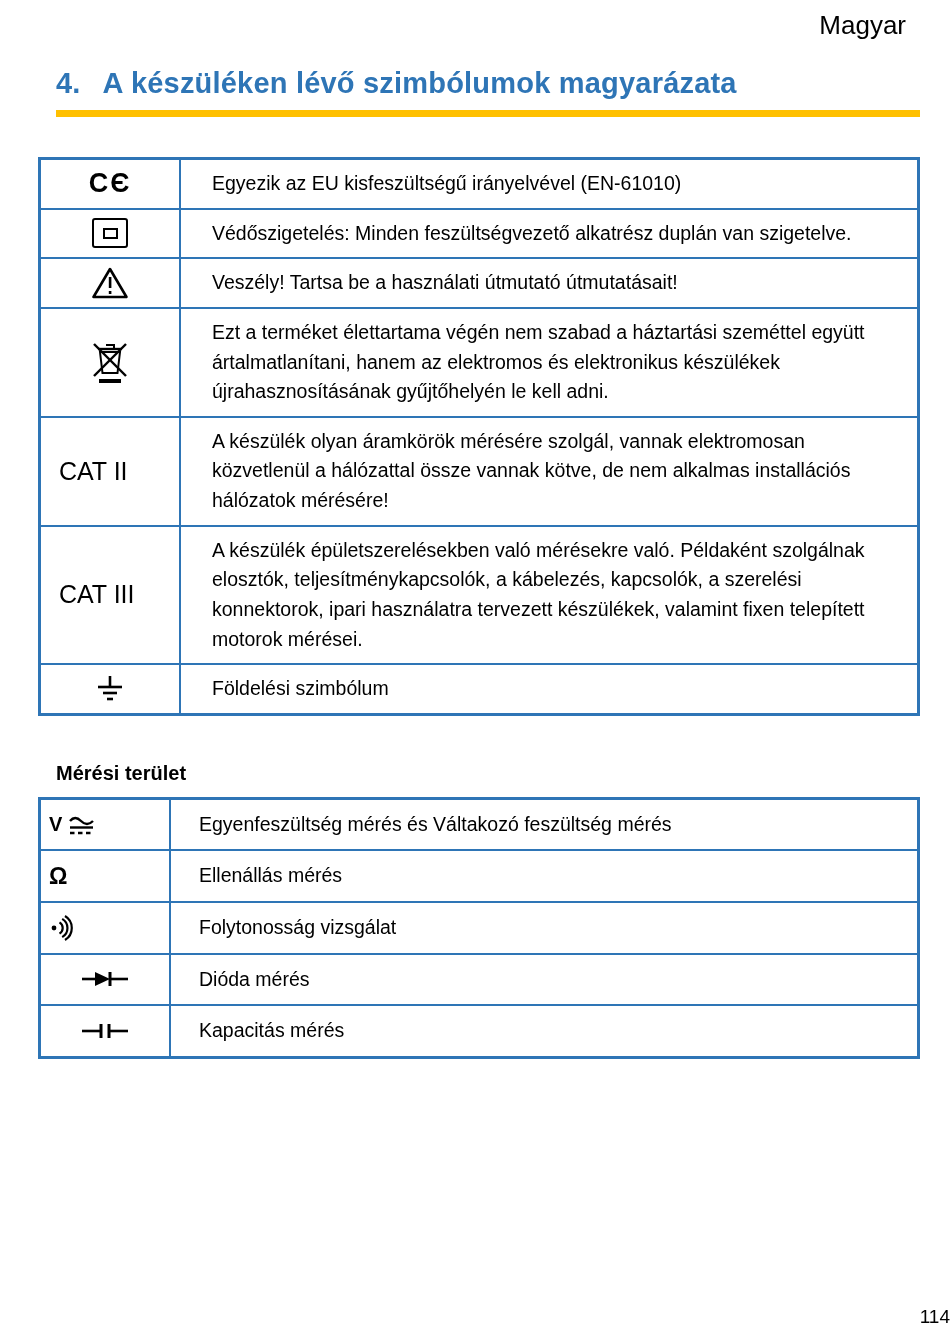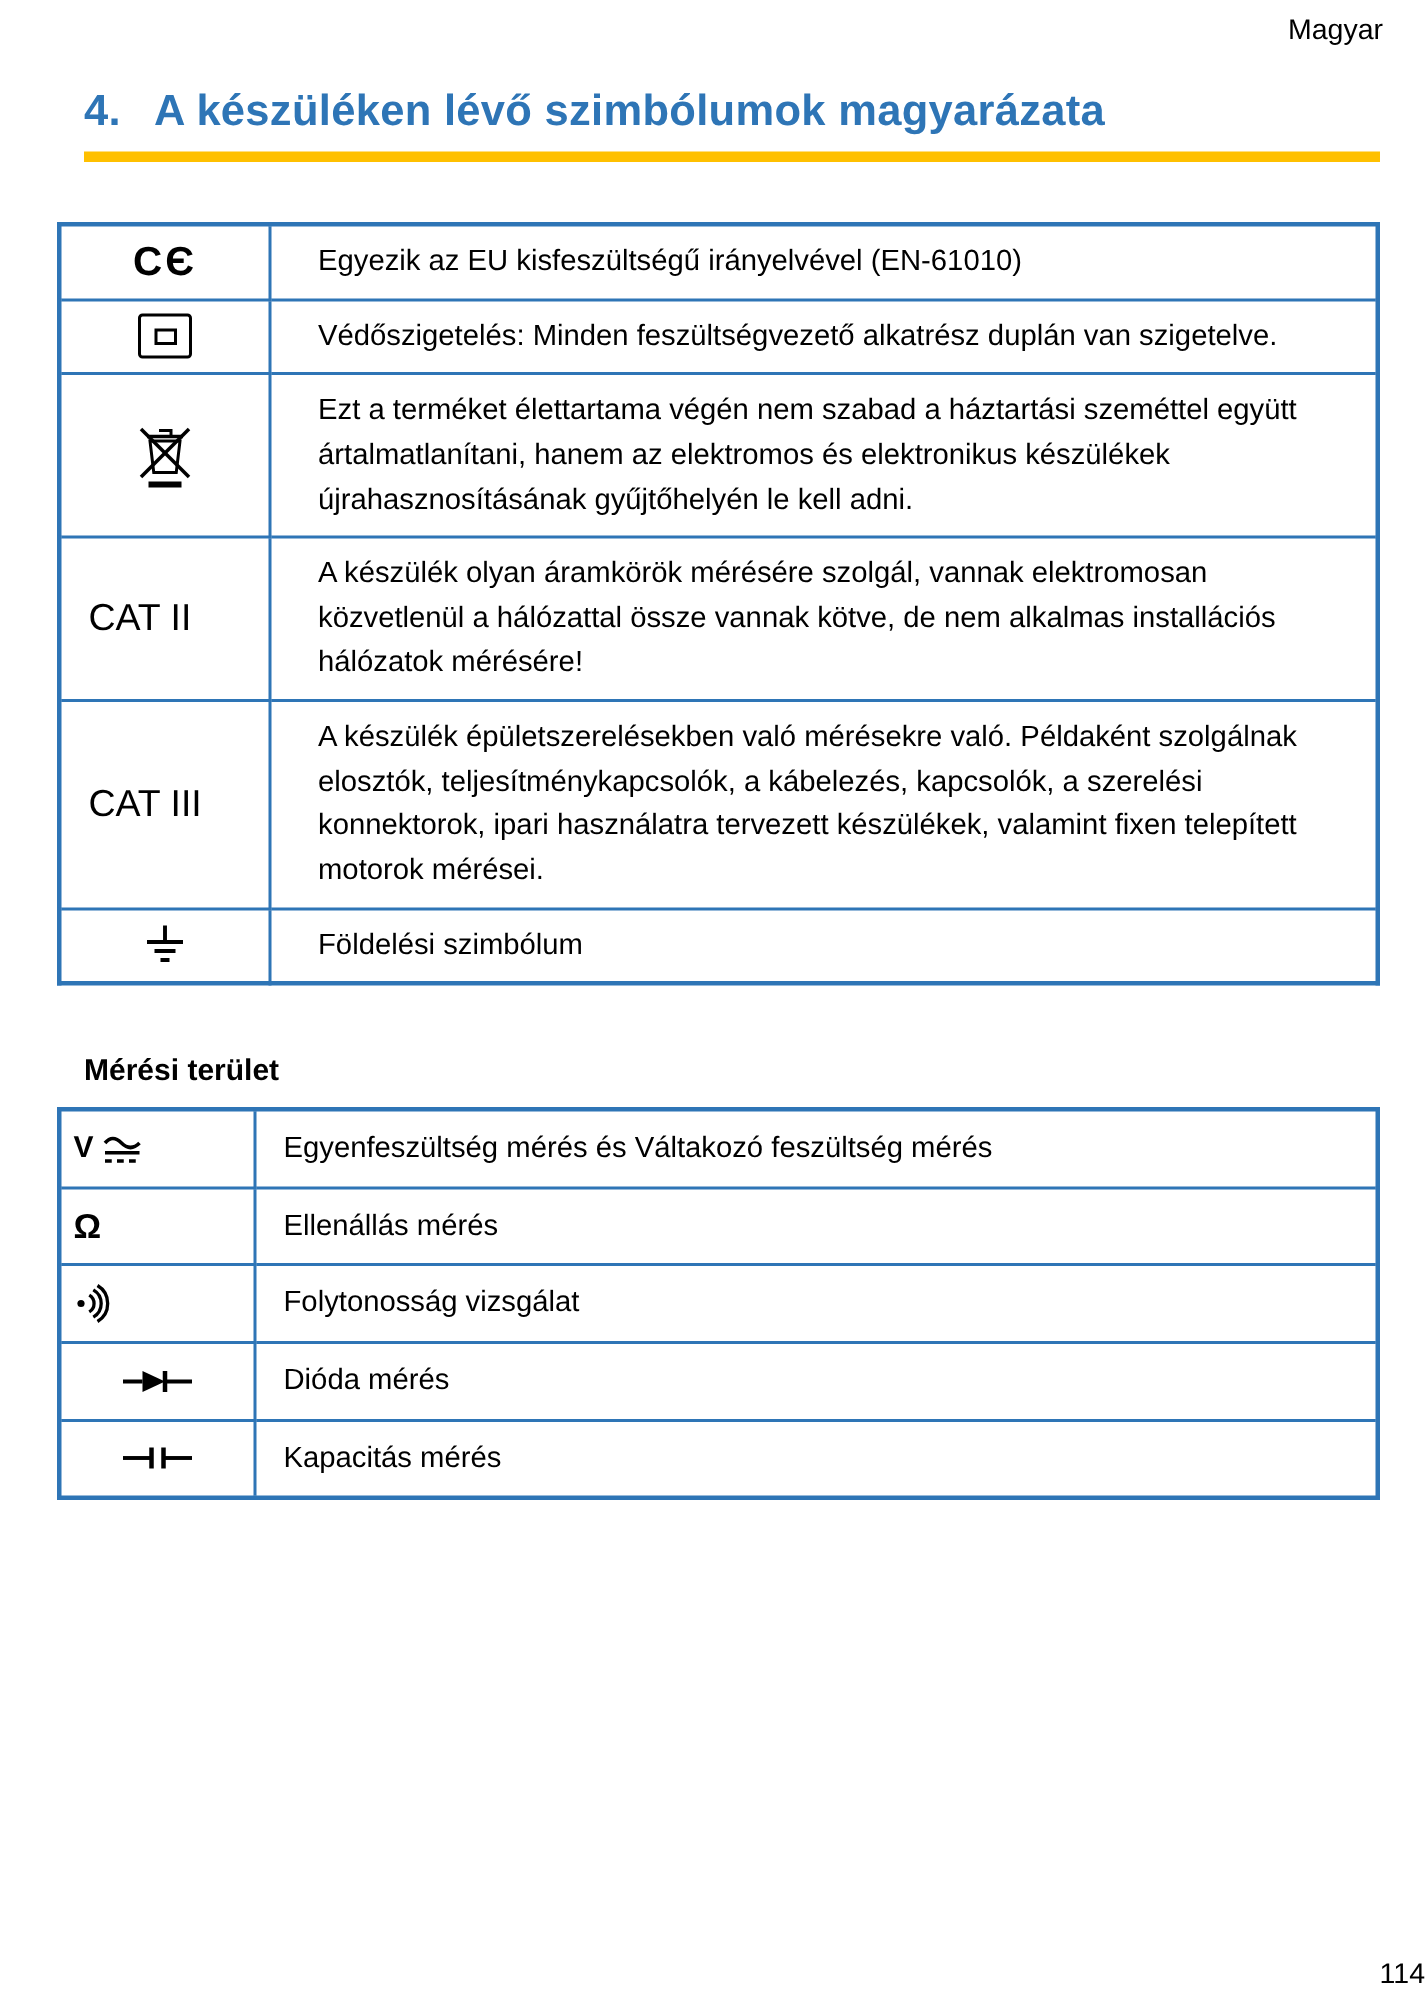--- a/index.html
+++ b/index.html
@@ -10,22 +10,22 @@
     background: #ffffff;
     font-family: "Liberation Sans", sans-serif;
     color: #000000;
     box-sizing: border-box;
     overflow: hidden;
   }
   .content { padding: 0 30px 0 38px; }
 
   .lang-label {
     text-align: right;
-    font-size: 19px;
-    padding: 10px 28px 0 0;
+    font-size: 26px;
+    padding: 10px 44px 0 0;
   }
 
   .heading {
     margin: 26px 0 0 18px;
     padding-bottom: 10px;
     border-bottom: 7px solid #ffc000;
     color: #2e75b6;
     font-size: 29px;
     font-weight: bold;
     display: flex;
@@ -87,21 +87,21 @@
   }
 
   table.meas-table {
     width: 100%;
     border-collapse: collapse;
   }
   table.meas-table, table.meas-table td {
     border: 2.5px solid #2e75b6;
   }
   table.meas-table { border-width: 3px; }
-  table.meas-table td.txt-cell { padding: 10px 18px; }
+  table.meas-table td.txt-cell { padding: 10px 28px; }
   table.meas-table td.sym-cell { padding: 6px 8px; }
 
   .v-wrap { display: inline-flex; align-items: center; gap: 5px; }
 
   .page-number {
     position: absolute;
     left: 0; right: 0;
     bottom: 16px;
     text-align: right;
     font-size: 19px;
@@ -129,20 +129,30 @@
         </td>
         <td class="txt-cell">Egyezik az EU kisfeszültségű irányelvével (EN-61010)</td>
       </tr>
       <tr>
         <td class="sym-cell">
           <span class="dbl-outer">
                 <span class="dbl-inner"></span>
               </span>
         </td>
         <td class="txt-cell">Védőszigetelés: Minden feszültségvezető alkatrész duplán van szigetelve.</td>
+      </tr>
+      <tr>
+        <td class="sym-cell">
+          <svg class="icon-svg" width="38" height="34" viewBox="0 0 38 34">
+            <path d="M19 3 L35.5 31 H2.5 Z" fill="none" stroke="#000" stroke-width="2.6" stroke-linejoin="round"></path>
+            <rect x="17.8" y="11" width="2.6" height="11" fill="#000"></rect>
+            <rect x="17.8" y="25" width="2.6" height="3" fill="#000"></rect>
+          </svg>
+        </td>
+        <td class="txt-cell">Veszély! Tartsa be a használati útmutató útmutatásait!</td>
       </tr>
       <tr>
         <td class="sym-cell">
           <svg class="icon-svg" width="42" height="46" viewBox="0 0 42 46">
             <path d="M17 6 H25 V9" fill="none" stroke="#000" stroke-width="2"></path>
             <line x1="9" y1="10" x2="33" y2="10" stroke="#000" stroke-width="2.4"></line>
             <path d="M11 13 L13.5 34 H28.5 L31 13 Z" fill="none" stroke="#000" stroke-width="2"></path>
             <line x1="5" y1="5" x2="37" y2="37" stroke="#000" stroke-width="2.4"></line>
             <line x1="37" y1="5" x2="5" y2="37" stroke="#000" stroke-width="2.4"></line>
             <rect x="10" y="40" width="22" height="4" fill="#000"></rect>

